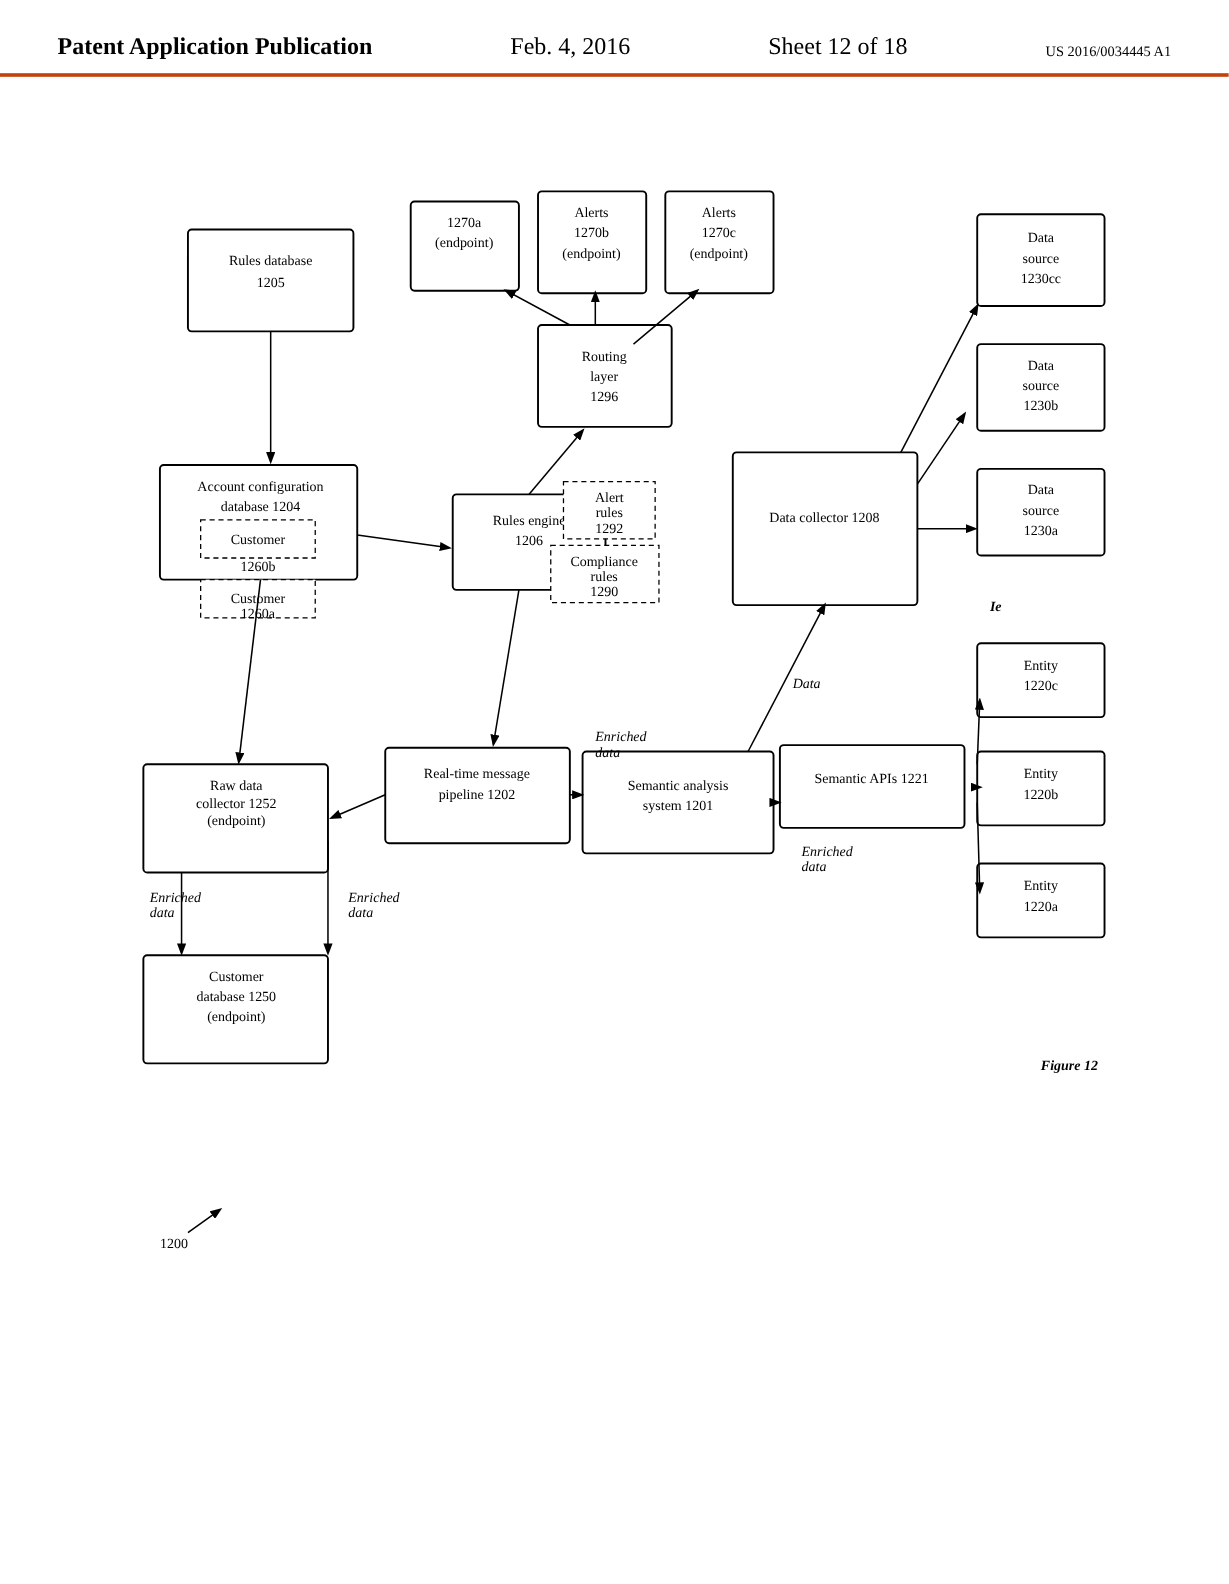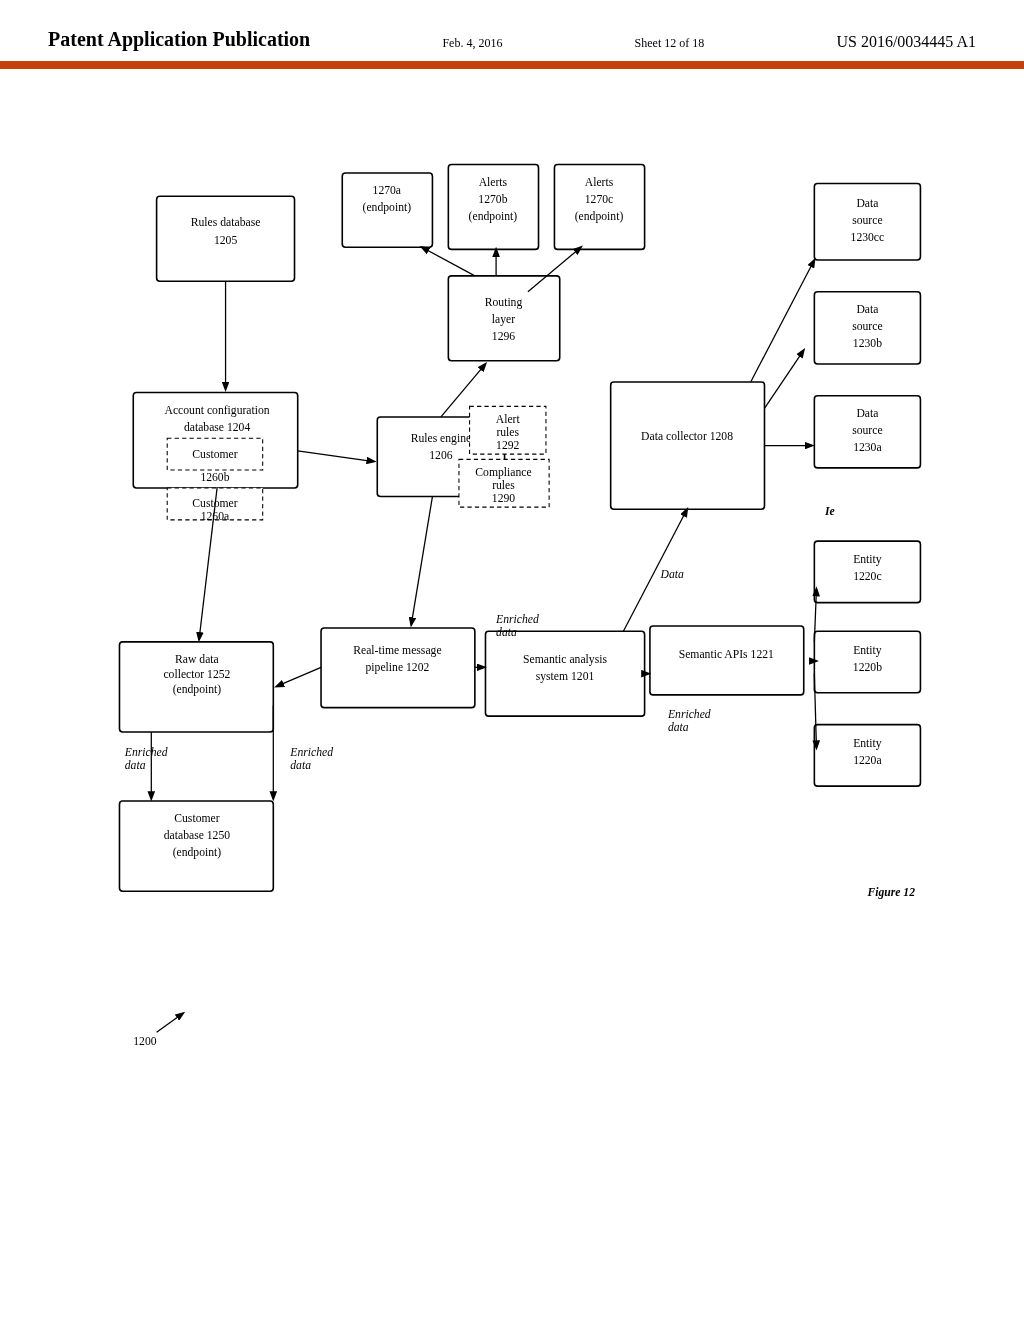--- a/index.html
+++ b/index.html
@@ -11,31 +11,31 @@
       overflow: hidden;
       position: relative;
     }
 
     
     .header {
       display: flex;
       justify-content: space-between;
       align-items: flex-end;
       padding: 28px 48px 10px 48px;
-      border-bottom: 8px solid #c2410c;
+      border-bottom: 3px solid #c2410c;
     }
     .header-left {
       font-size: 20px;
       font-weight: bold;
     }
     .header-center {
+      font-size: 20px;
+    }
+    .header-right {
       font-size: 12px;
-    }
-    .header-right {
-      font-size: 16px;
     }
 
     
     .diagram-area {
       position: relative;
       width: 100%;
       height: 1220px;
     }
 
     svg.diagram {

